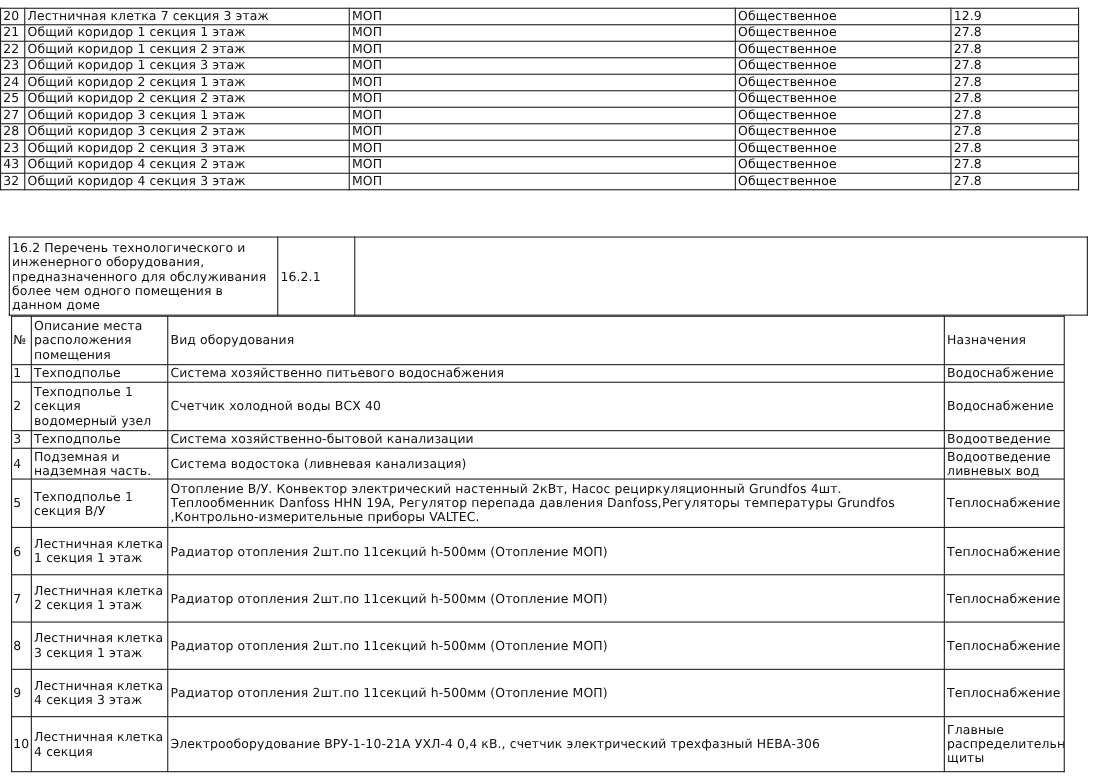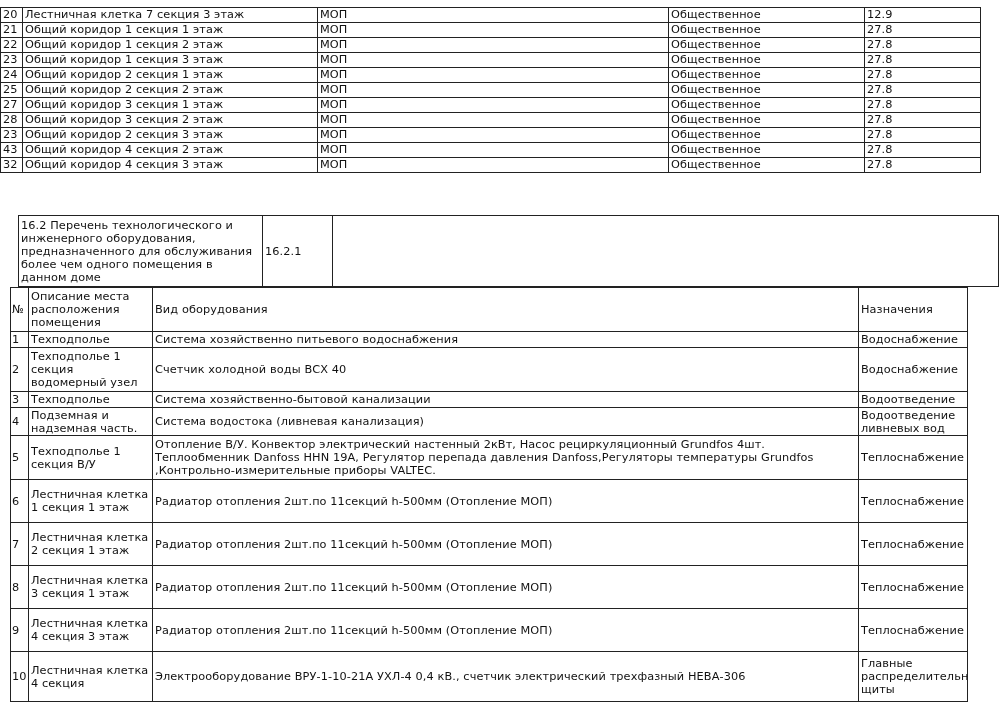--- a/index.html
+++ b/index.html
@@ -4,21 +4,21 @@
   <style>
     html, body { margin: 0; padding: 0; background: #ffffff; }
     body { width: 1000px; height: 707px; position: relative; overflow: hidden;
            font-family: "DejaVu Sans", sans-serif; font-size: 11.3px; color: #111; }
     table { border-collapse: collapse; position: absolute; table-layout: fixed; }
     td { border: 1.3px solid #222; padding: 0 2px; vertical-align: middle; line-height: 13px;
          overflow: hidden; white-space: nowrap; letter-spacing: 0.1px; }
     td.wrap { white-space: normal; }
     #rooms-table { left: 0; top: 7px; width: 980px; }
     #rooms-table td { height: 14px; line-height: 14px; }
-    #section-table { left: 18px; top: 215px; width: 980px; }
+    #section-table { left: 8px; top: 215px; width: 980px; }
     #section-table td { height: 70px; vertical-align: middle; }
     #equip-table { left: 10px; top: 287px; width: 957px; }
     #equip-table td.num { padding: 0 1px; }
   </style>
 </head>
 <body>
 
 <table id="rooms-table">
   <colgroup>
     <col style="width:22px">

